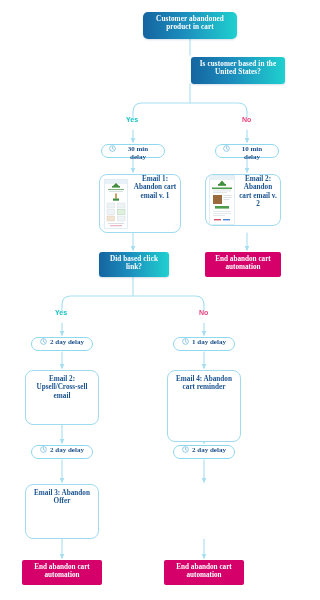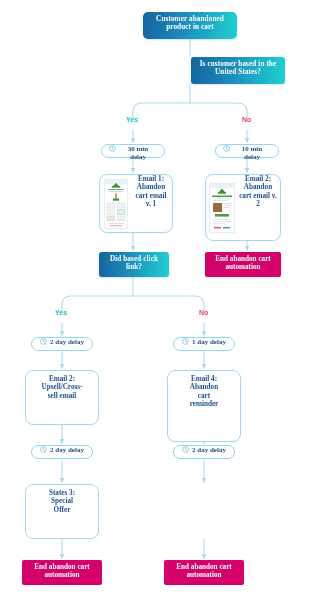--- a/index.html
+++ b/index.html
@@ -65,21 +65,21 @@
   
   .email {
     background: #ffffff;
     border: 1px solid #9fdbee;
     border-radius: 8px;
     color: #1b5390;
     font-size: 7.2px;
     font-weight: bold;
     overflow: hidden;
   }
-  .email.plain { padding: 4px 21px; }
+  .email.plain { padding: 4px 6px; }
   .email.withthumb { justify-content: flex-start; padding: 0; }
   .email .thumbwrap {
     flex: 0 0 auto;
     width: 30px; height: 100%;
     display: flex; align-items: center; justify-content: center;
     padding: 3px 1px 3px 3px;
   }
   .email .label { flex: 1 1 auto; text-align: center; padding: 0 3px; }
   .branchlabel {
     position: absolute;
@@ -176,21 +176,21 @@
   </div>
 
   <div class="node delay" style="left:215px; top:144px; width:64px; height:14px;">
     <svg class="clock" width="7" height="7" viewBox="0 0 16 16">
       <circle cx="8" cy="8" r="6.6" fill="none" stroke="#4aa7d8" stroke-width="1.3"></circle>
       <path d="M8 4.3V8.3L10.6 9.8" fill="none" stroke="#4aa7d8" stroke-width="1.3" stroke-linecap="round"></path>
     </svg>
     <span>10 min delay</span>
   </div>
 
-  <div class="node email withthumb" style="left:99px; top:174px; width:74px; height:59px;">
+  <div class="node email withthumb" style="left:99px; top:174px; width:82px; height:59px;">
     <div class="thumbwrap">
       <svg width="24" height="50" viewBox="0 0 24 50">
         <rect x="0.5" y="0.5" width="23" height="49" fill="#ffffff" stroke="#cfe3ef" stroke-width="0.6"></rect>
         <rect x="1" y="1" width="22" height="4" fill="#e8f1f6"></rect>
         <path d="M9 7 l3 -3 l3 3 z" fill="#3f8f3f"></path>
         <rect x="8" y="7" width="8" height="1.6" fill="#3f8f3f"></rect>
         <rect x="4" y="10" width="16" height="1.1" fill="#7fb87f"></rect>
         <rect x="5" y="12.2" width="14" height="0.8" fill="#cfd8dd"></rect>
         <rect x="11" y="14.5" width="2" height="5" fill="#c8a35e"></rect>
         <rect x="9" y="19.5" width="6" height="2.2" fill="#3f8f3f"></rect>
@@ -200,21 +200,21 @@
         <rect x="13.5" y="30.5" width="7.5" height="5" fill="#dff0df" stroke="#9bc79b" stroke-width="0.4"></rect>
         <rect x="3" y="37" width="7.5" height="5" fill="#f1e4d2" stroke="#d8c6ad" stroke-width="0.4"></rect>
         <rect x="13.5" y="37" width="7.5" height="5" fill="#eef3f6" stroke="#cfd8dd" stroke-width="0.4"></rect>
         <rect x="4" y="44" width="16" height="1" fill="#d7dfe4"></rect>
         <rect x="6" y="46.2" width="12" height="1" fill="#e3a2b8"></rect>
       </svg>
     </div>
     <span class="label">Email 1: Abandon cart email v. 1</span>
   </div>
 
-  <div class="node email withthumb" style="left:205px; top:174px; width:76px; height:67px;">
+  <div class="node email withthumb" style="left:205px; top:174px; width:76px; height:52px;">
     <div class="thumbwrap">
       <svg width="26" height="50" viewBox="0 0 26 50">
         <rect x="0.5" y="0.5" width="25" height="49" fill="#ffffff" stroke="#cfe3ef" stroke-width="0.6"></rect>
         <rect x="1" y="1" width="24" height="4" fill="#e8f1f6"></rect>
         <path d="M10 9 l3 -3.5 l3 3.5 z" fill="#3f8f3f"></path>
         <rect x="9" y="9" width="8" height="1.8" fill="#3f8f3f"></rect>
         <rect x="3" y="12.5" width="20" height="1.6" fill="#4c9c4c"></rect>
         <rect x="4" y="15.5" width="18" height="0.8" fill="#d3dce1"></rect>
         <rect x="4" y="17.3" width="14" height="0.8" fill="#d3dce1"></rect>
         <rect x="4" y="20" width="9" height="9" fill="#9a6a3c"></rect>
@@ -277,21 +277,21 @@
 
   <div class="node delay" style="left:173px; top:445px; width:62px; height:14px;">
     <svg class="clock" width="7" height="7" viewBox="0 0 16 16">
       <circle cx="8" cy="8" r="6.6" fill="none" stroke="#4aa7d8" stroke-width="1.3"></circle>
       <path d="M8 4.3V8.3L10.6 9.8" fill="none" stroke="#4aa7d8" stroke-width="1.3" stroke-linecap="round"></path>
     </svg>
     <span>2 day delay</span>
   </div>
 
   <div class="node email plain" style="left:25px; top:484px; width:74px; height:55px;">
-    <span>States 3: Special Offer</span>
+    <span>Email 3: Abandon Offer</span>
   </div>
 
 
   <div class="node end" style="left:22px; top:560px; width:80px; height:25px;">
     <span>End abandon cart automation</span>
   </div>
 
   <div class="node end" style="left:164px; top:560px; width:80px; height:25px;">
     <span>End abandon cart automation</span>
   </div>

